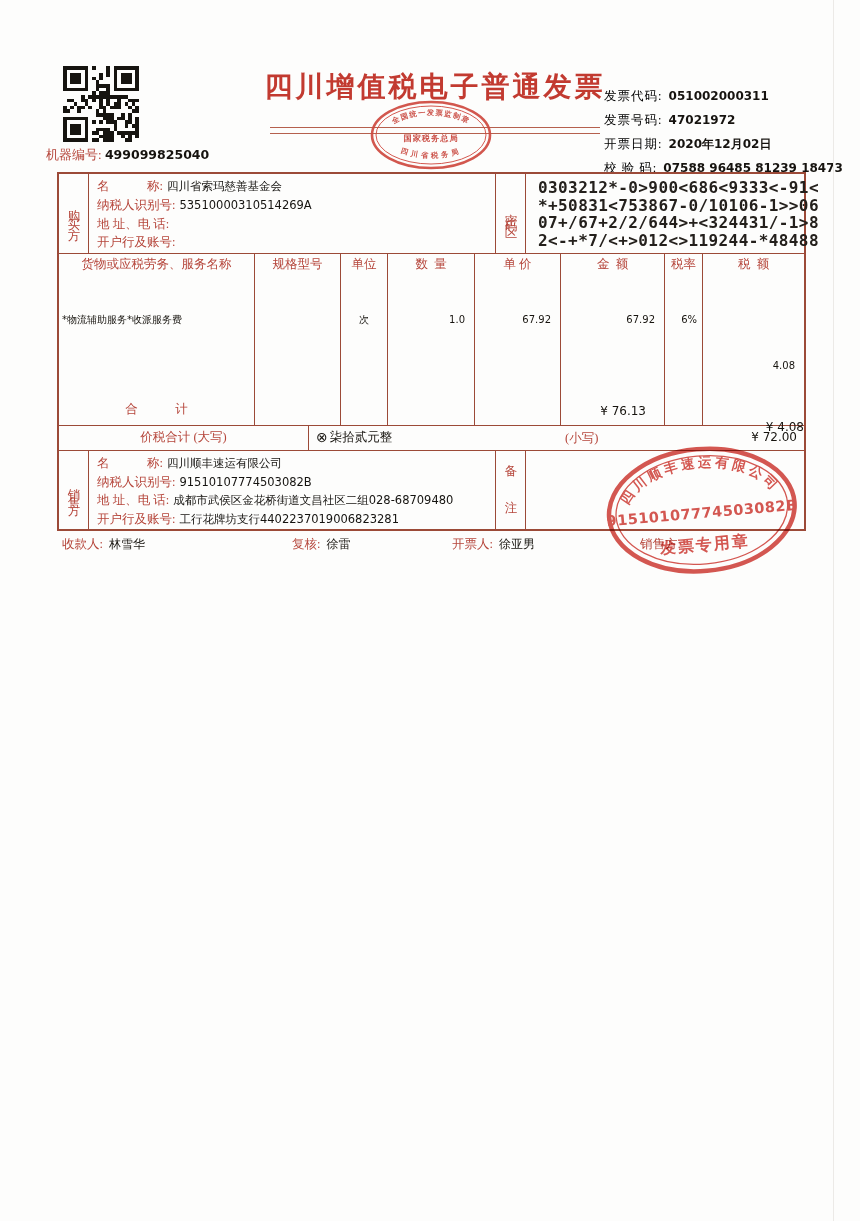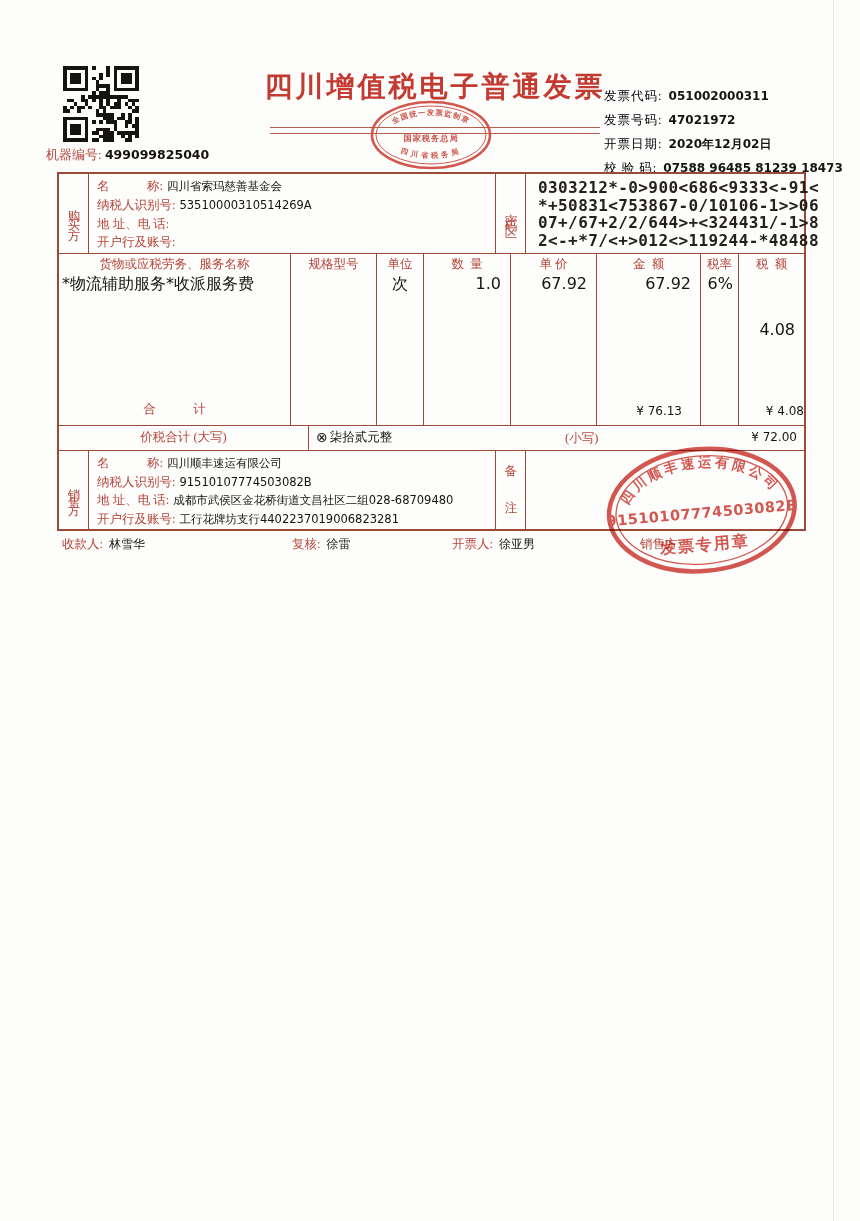--- a/index.html
+++ b/index.html
@@ -35,25 +35,25 @@
   .flabel{color:#b5453a;white-space:pre;}
   .fvalue{color:#151310;font-family:"DejaVu Sans",sans-serif;font-size:11.5px;margin-left:4px;}
   .pwd-cell{width:278px;flex:none;padding:5px 0 0 12px;box-sizing:border-box;}
   .pwd-line{font-family:"DejaVu Sans Mono",monospace;font-size:16px;line-height:17.5px;
             color:#24201c;letter-spacing:.4px;white-space:nowrap;font-weight:bold;}
 
   
   .items{height:171px;border-bottom:1.5px solid #9c4a38;display:flex;}
   .icol{display:flex;flex-direction:column;border-right:1px solid #9c4a38;box-sizing:border-box;flex:none;}
   .icol:last-child{border-right:none;gap:46px;}
-  .c1{width:232px;}.c2{width:86px;}.c3{width:47px;}.c4{width:87px;}
+  .c1{width:196px;}.c2{width:86px;}.c3{width:47px;}.c4{width:87px;}
   .c5{width:86px;}.c6{width:104px;}.c7{width:38px;}.c8{flex:1;}
   .ihead{height:21px;display:flex;align-items:center;justify-content:center;
          color:#b5453a;font-size:12.5px;white-space:pre;flex:none;}
-  .ival{font-family:"DejaVu Sans",sans-serif;font-size:16px;color:#17140f;line-height:17px;flex:none;}
+  .ival{font-family:"DejaVu Sans",sans-serif;font-size:10px;color:#17140f;line-height:17px;flex:none;margin-top:36px;}
   .t-left{text-align:left;padding-left:3px;}
   .t-center{text-align:center;}
   .t-right{text-align:right;padding-right:9px;}
   .ifoot{margin-top:auto;padding-bottom:7px;font-size:12.5px;flex:none;}
   .total-label{color:#b5453a;text-align:center;white-space:pre;}
   .total-num{font-family:"DejaVu Sans",sans-serif;font-size:12px;color:#17140f;text-align:right;}
 
   
   .row-summary{height:24px;border-bottom:1.5px solid #9c4a38;display:flex;align-items:center;}
   .sum-label{width:250px;flex:none;border-right:1px solid #9c4a38;box-sizing:border-box;

